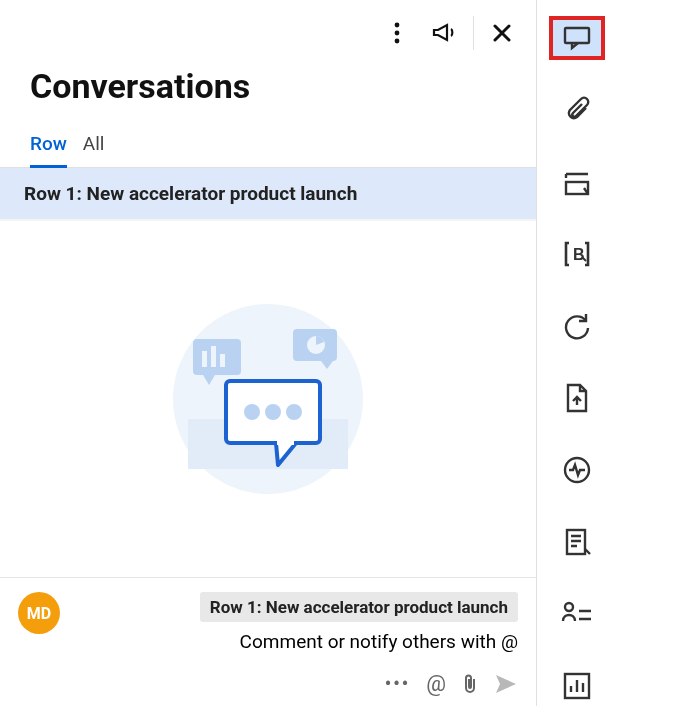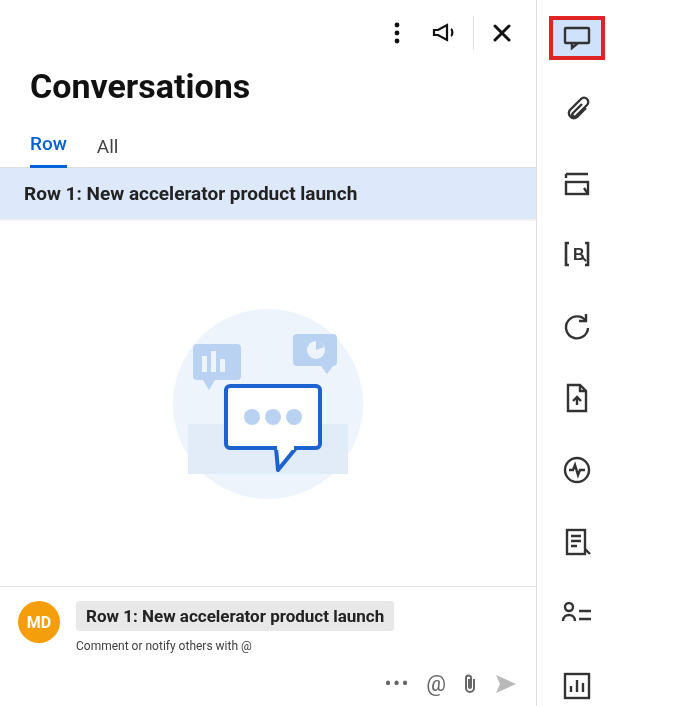--- a/index.html
+++ b/index.html
@@ -45,26 +45,25 @@
 
   .title {
     font-size: 34px;
     font-weight: 700;
     padding: 10px 30px 20px 30px;
     color: #111;
   }
 
   .tabs {
     display: flex;
-    gap: 30px;
+    gap: 16px;
     padding: 0 30px;
     border-bottom: 1px solid #e0e0e0;
     font-size: 19px;
     color: #444;
-    align-items: flex-end;
   }
   .tab {
     padding: 6px 0 10px 0;
     cursor: pointer;
     margin-bottom: -1px;
   }
   .tab.active {
     color: #0062d6;
     border-bottom: 3px solid #0062d6;
     font-weight: 500;
@@ -90,21 +89,22 @@
   }
 
   
   .composer {
     border-top: 1px solid #e6e6e6;
     padding: 14px 18px 10px 18px;
   }
   .composer-top {
     display: flex;
     align-items: flex-start;
-    gap: 16px;
+    gap: 32px;
+    text-align: right;
   }
   .avatar {
     width: 42px; height: 42px;
     border-radius: 50%;
     background: #f59e0b;
     color: #fff;
     font-weight: 700;
     font-size: 16px;
     display: flex;
     align-items: center;
@@ -114,22 +114,22 @@
   .chip {
     display: inline-block;
     background: #e8e8e8;
     border-radius: 3px;
     padding: 5px 10px;
     font-size: 17px;
     font-weight: 700;
     color: #222;
   }
   .placeholder {
-    color: #404040;
-    font-size: 12px;
+    color: #000000;
+    font-size: 19px;
     padding-top: 8px;
   }
   .composer-actions {
     display: flex;
     justify-content: flex-end;
     align-items: center;
     gap: 16px;
     padding-top: 18px;
     color: #666;
     font-size: 18px;

